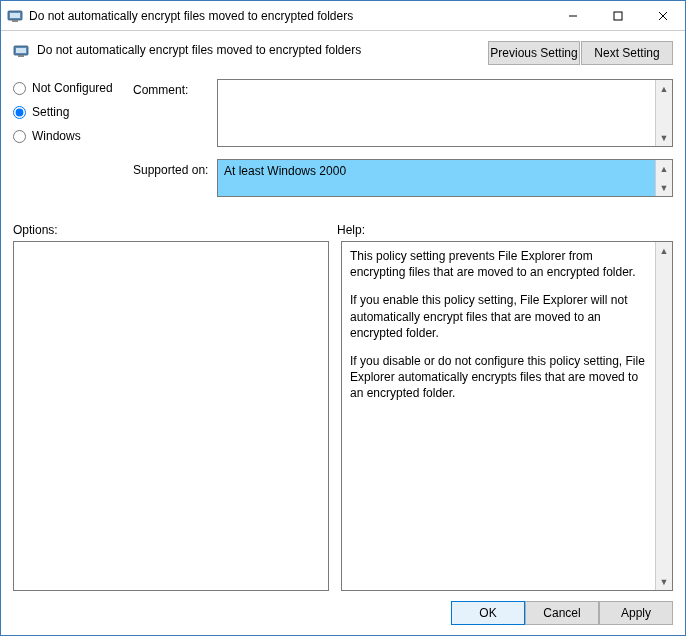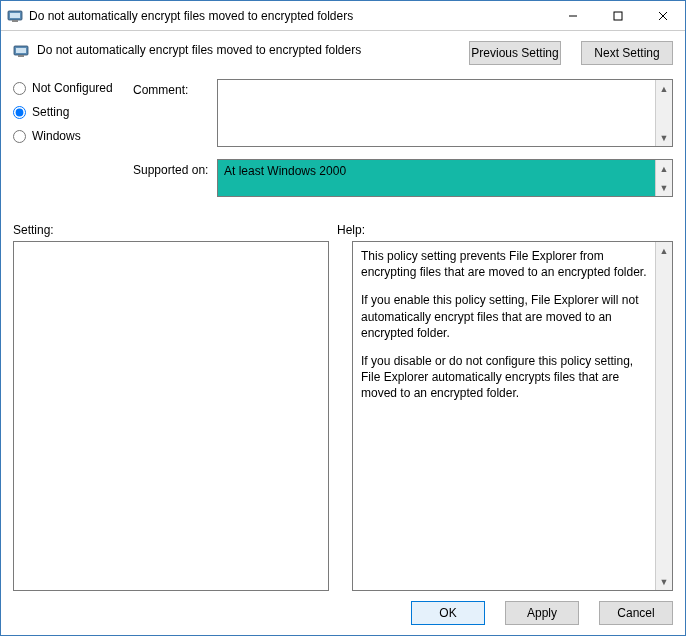--- a/index.html
+++ b/index.html
@@ -8,47 +8,47 @@
   .titlebar { height: 30px; display: flex; align-items: center; border-bottom: 1px solid #ccc; padding-left: 6px; }
   .titlebar .icon { width: 16px; height: 16px; margin-right: 6px; }
   .title-text { flex: 1; }
   .winbtns { display: flex; height: 100%; }
   .winbtn { width: 45px; display: flex; align-items: center; justify-content: center; }
   .winbtn svg { width: 10px; height: 10px; }
   .content { flex: 1; padding: 10px 12px; display: flex; flex-direction: column; }
   .header-row { display: flex; align-items: flex-start; margin-bottom: 14px; }
   .header-row .icon { width: 16px; height: 16px; margin-right: 8px; margin-top:2px; }
   .header-title { flex: 1; padding-top:2px; }
-  .navbtns { display: flex; gap: 20px; margin-left: 8px; }
+  .navbtns { display: flex; gap: 1px; margin-left: 8px; }
   button.std { background: #e1e1e1; border: 1px solid #adadad; padding: 4px 0; min-width: 92px; text-align:center; cursor:pointer; }
   .config-row { display: flex; align-items:flex-start; margin-bottom: 8px; }
   .radios { width: 120px; padding-top:2px; }
   .radio-item { display:flex; align-items:center; margin-bottom: 10px; cursor:pointer; }
   .radio-item input { margin: 0 6px 0 0; }
   .form-grid { flex:1; }
   .form-row { display:flex; align-items:flex-start; margin-bottom:12px; }
   .form-label { width: 84px; padding-top:4px; }
   .textarea-wrap { flex:1; border:1px solid #7a7a7a; background:#fff; position:relative; display:flex; }
   .textarea-wrap textarea { flex:1; resize:none; border:none; outline:none; padding:4px 6px; font-family:inherit; font-size:12px; background:transparent; }
-  .textarea-wrap.readonly { background:#14b8a6;justify-content:center; }
+  .textarea-wrap.readonly { background:#7dd3fc;justify-content:center; }
   .textarea-wrap.readonly .ro-text { flex:1; padding:4px 6px; color:#000; }
   .scroll-arrows { width:17px; display:flex; flex-direction:column; justify-content:space-between; background:#f0f0f0; border-left:1px solid #cdcdcd; }
   .scroll-arrows .arr { height:17px; display:flex; align-items:center; justify-content:center; color:#606060; font-size:9px; }
   .comment-box { height:68px; }
   .supported-box { height:38px; }
   .mid-labels { display:flex; margin-top:6px; margin-bottom:4px; }
   .mid-labels .lbl1 { width: 324px; }
-  .panels { flex:1; display:flex; gap:23px; min-height:0;border-radius:27px; }
+  .panels { flex:1; display:flex; gap:12px; min-height:0;border-radius:27px; }
   .panel { border:1px solid #7a7a7a; background:#fff; flex:1; overflow:hidden; display:flex; }
   .panel.options { flex: 0 0 316px; }
   .panel-inner { flex:1; padding:6px 8px; overflow:auto; line-height:1.35; }
   .help-scroll { width:17px; background:#f0f0f0; border-left:1px solid #cdcdcd; display:flex; flex-direction:column; }
   .help-scroll .arr { height:17px; display:flex; align-items:center; justify-content:center; color:#606060; font-size:9px; }
   .help-scroll .track { flex:1; }
-  .footer { display:flex; justify-content:flex-end; gap:20px; padding-top:10px; }
+  .footer { display:flex; justify-content:flex-end; gap:0; padding-top:10px; }
   button.primary { border:1px solid #0078d7; background:#e5f1fb; }
   .gp-icon-svg { display:block; }
 </style>
 </head>
 <body>
 
 <div class="window">
 
   <div class="titlebar">
     <span class="icon">
@@ -130,21 +130,21 @@
             <div class="scroll-arrows">
               <div class="arr">▲</div>
               <div class="arr">▼</div>
             </div>
           </div>
         </div>
       </div>
     </div>
 
     <div class="mid-labels">
-      <div class="lbl1">Setting:</div>
+      <div class="lbl1">Options:</div>
       <div>Help:</div>
     </div>
 
     <div class="panels">
       <div class="panel options">
         <div class="panel-inner"></div>
       </div>
       <div class="panel">
         <div class="panel-inner" id="help-inner">
             <p style="margin:0 0 12px 0">This policy setting prevents File Explorer from encrypting files that are moved to an encrypted folder.</p>
@@ -154,18 +154,18 @@
         <div class="help-scroll">
           <div class="arr">▲</div>
           <div class="track"></div>
           <div class="arr">▼</div>
         </div>
       </div>
     </div>
 
     <div class="footer">
       <button class="std primary" style="min-width:74px">OK</button>
+      <button class="std" style="min-width:74px">Cancel</button>
       <button class="std" style="min-width:74px">Apply</button>
-      <button class="std" style="min-width:74px">Cancel</button>
     </div>
 
   </div>
 </div>
 
 </body></html>

